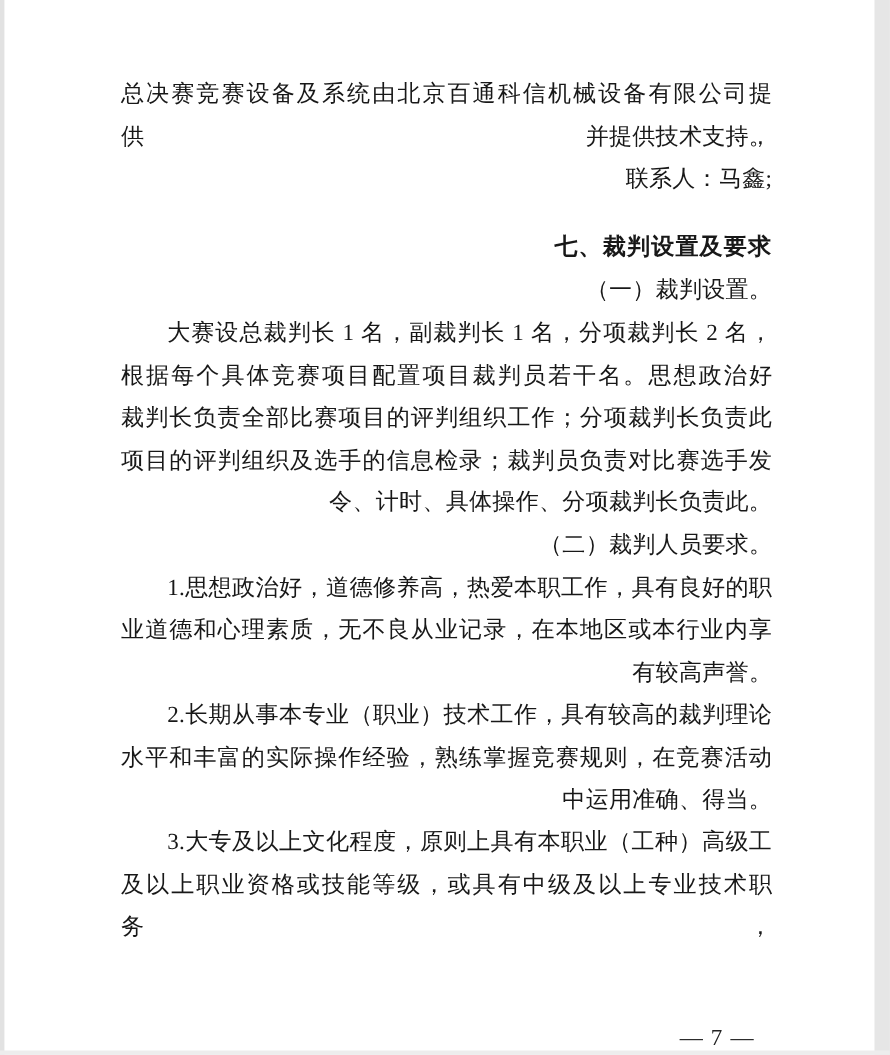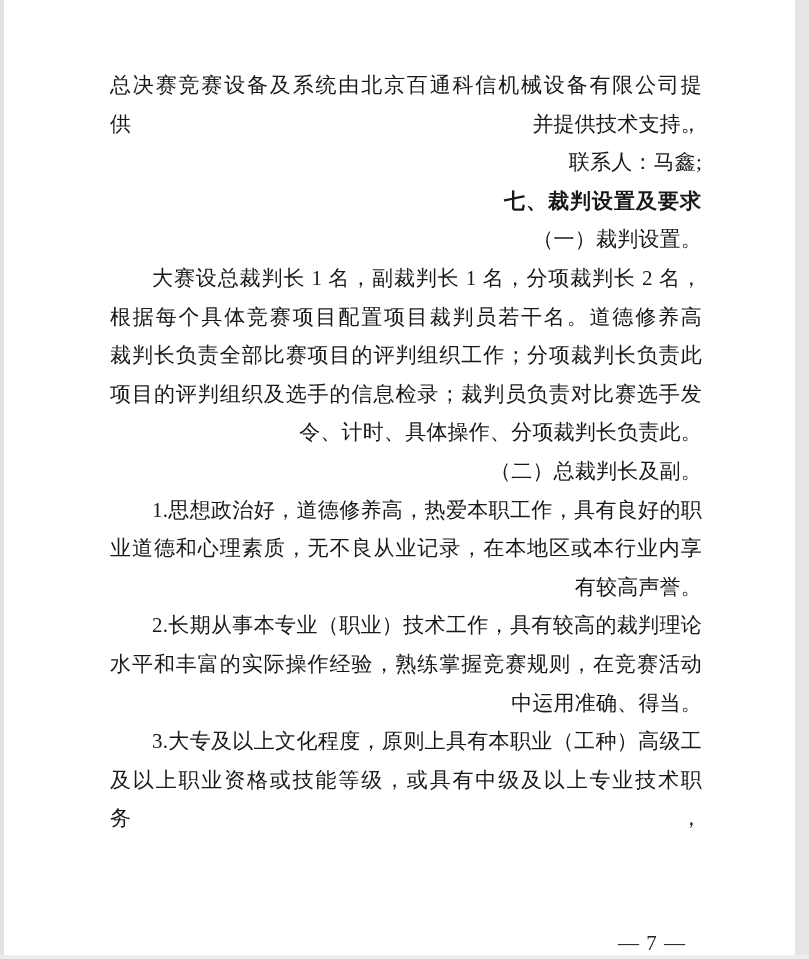--- a/index.html
+++ b/index.html
@@ -37,20 +37,21 @@
     text-align: justify;
     text-align-last: justify;
   }
   
   .line.ind { text-indent: 2em; }
   
   .line.bold {
     font-family: Liberation Sans, sans-serif;
     font-weight: 700;
     letter-spacing: 1px;
+    margin-top: 24px;
   }
   .page-number {
     position: absolute;
     left: 618px;
     top: 931px;
     font-size: 21px;
     line-height: 24px;
     letter-spacing: 1px;
     color: #222222;
     white-space: nowrap;
@@ -63,25 +64,25 @@
 <div class="scan-edge scan-edge-right"></div>
 <div class="scan-edge scan-edge-bottom"></div>
 
 <div class="doc-body">
   <div class="line full">总决赛竞赛设备及系统由北京百通科信机械设备有限公司提供，</div>
   <div class="line">并提供技术支持。</div>
   <div class="line ind">联系人：马鑫;</div>
   <div class="line ind bold">七、裁判设置及要求</div>
   <div class="line ind">（一）裁判设置。</div>
   <div class="line ind full">大赛设总裁判长 1 名，副裁判长 1 名，分项裁判长 2 名，</div>
-  <div class="line full">根据每个具体竞赛项目配置项目裁判员若干名。道德修养高</div>
+  <div class="line full">根据每个具体竞赛项目配置项目裁判员若干名。思想政治好</div>
   <div class="line full">裁判长负责全部比赛项目的评判组织工作；分项裁判长负责此</div>
   <div class="line full">项目的评判组织及选手的信息检录；裁判员负责对比赛选手发</div>
   <div class="line">令、计时、具体操作、分项裁判长负责此。</div>
-  <div class="line ind">（二）总裁判长及副。</div>
+  <div class="line ind">（二）裁判人员要求。</div>
   <div class="line ind full">1.思想政治好，道德修养高，热爱本职工作，具有良好的职</div>
   <div class="line full">业道德和心理素质，无不良从业记录，在本地区或本行业内享</div>
   <div class="line">有较高声誉。</div>
   <div class="line ind full">2.长期从事本专业（职业）技术工作，具有较高的裁判理论</div>
   <div class="line full">水平和丰富的实际操作经验，熟练掌握竞赛规则，在竞赛活动</div>
   <div class="line">中运用准确、得当。</div>
   <div class="line ind full">3.大专及以上文化程度，原则上具有本职业（工种）高级工</div>
   <div class="line full">及以上职业资格或技能等级，或具有中级及以上专业技术职务，</div>
 </div>
 

